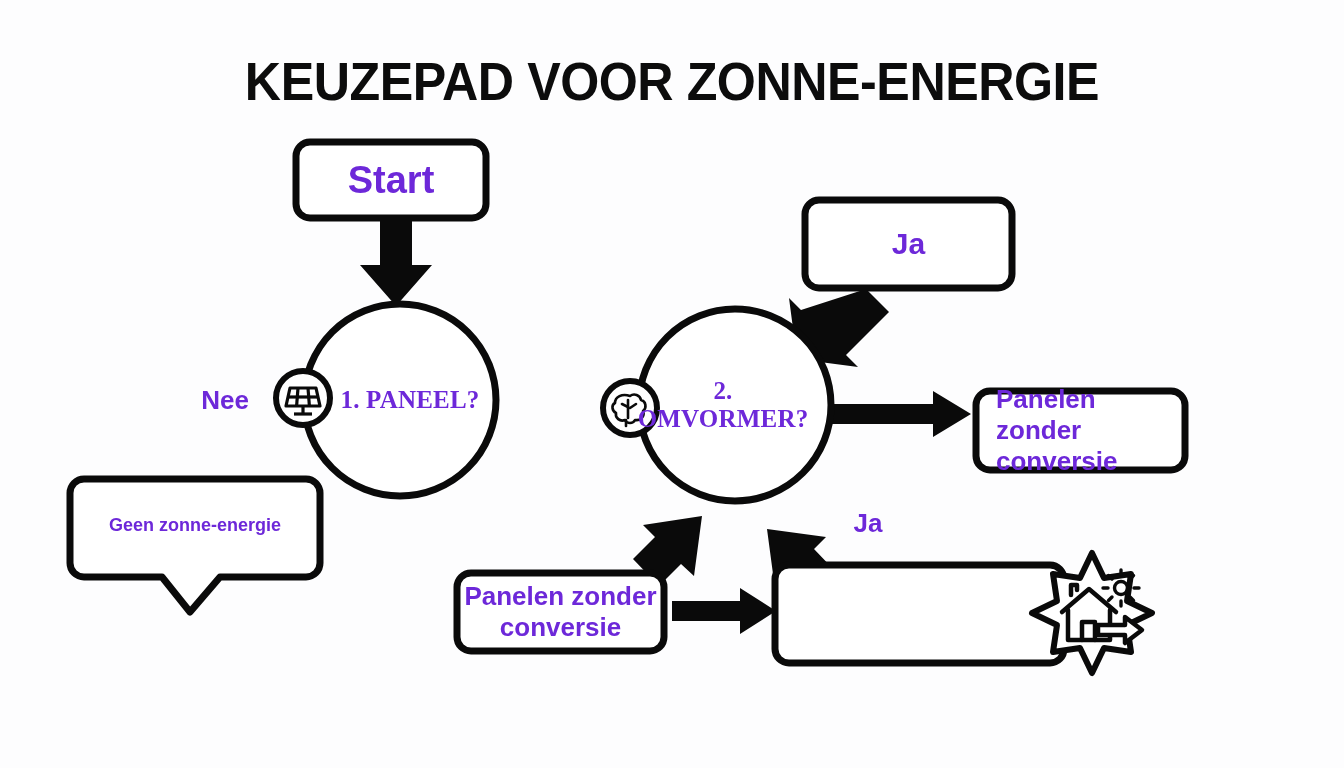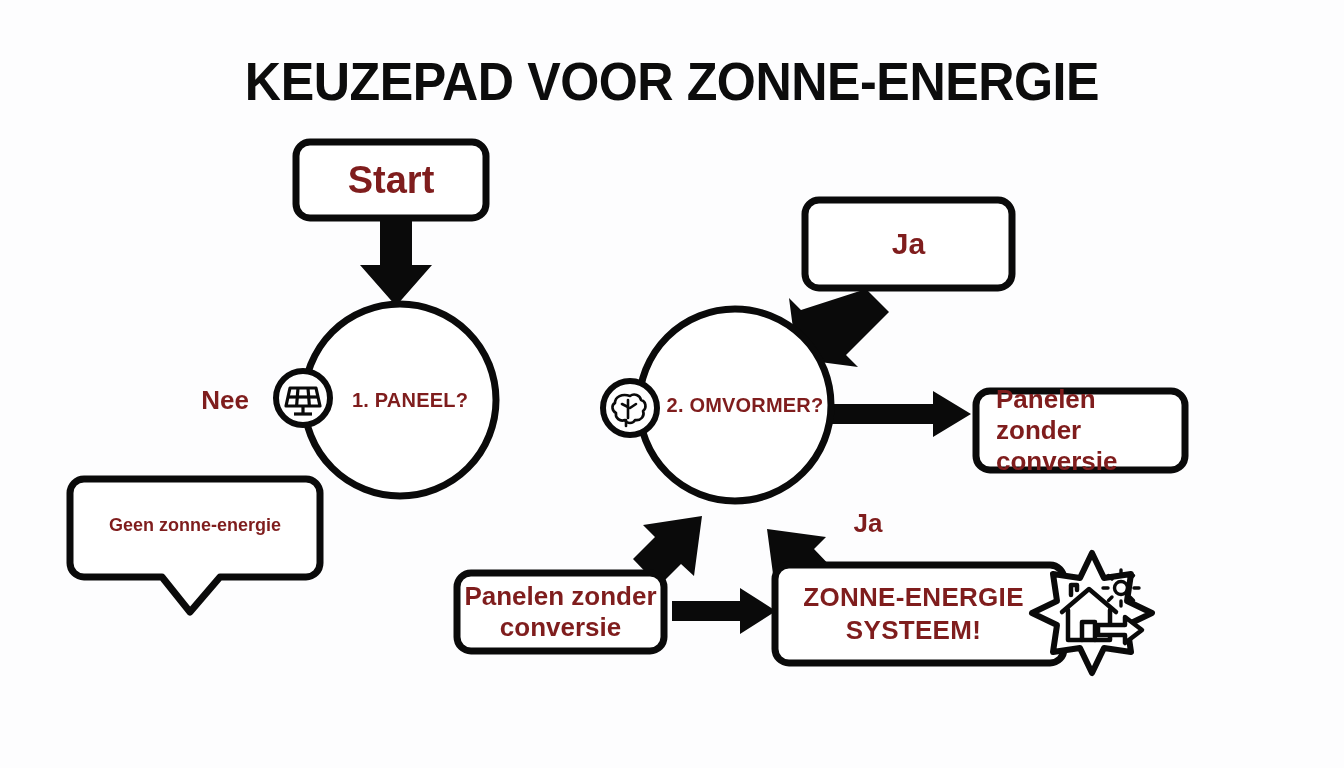--- a/index.html
+++ b/index.html
@@ -36,30 +36,30 @@
     transform: scaleX(0.93);
     color: #0c0c0c;
   }
   .node-text {
     position: absolute;
     display: flex;
     align-items: center;
     justify-content: center;
     text-align: center;
     font-weight: bold;
-    color: #7f1d1d;
+    color: #6d28d9;
     pointer-events: none;
   }
   .node-text.left {
     justify-content: flex-start;
     text-align: left;
   }
   .t-start   { font-size: 38px; }
   .t-ja      { font-size: 30px; }
-  .t-circ    { font-size: 20px; letter-spacing: 0.2px; }
+  .t-circ    { font-size: 25px; letter-spacing: 0.2px; font-family: Liberation Serif, serif; }
   .t-box     { font-size: 26px; }
   .t-bubble  { font-size: 18px; }
   .t-final   { font-size: 26px; letter-spacing: 0.3px; line-height: 1.28; }
   .t-edge    { font-size: 26px; text-align: right; }
 </style>
 </head>
 <body>
 
 <div id="canvas">
 
@@ -177,28 +177,26 @@
   </svg>
 
   <div class="node-text t-start" style="left:296px; top:142px; width:190px; height:76px;">Start</div>
 
   <div class="node-text t-circ" style="left:330px; top:380px; width:160px; height:40px;">1. PANEEL?</div>
 
   <div class="node-text t-edge" style="left:185px; top:382px; width:80px; height:36px;">Nee</div>
 
   <div class="node-text t-ja" style="left:805px; top:200px; width:207px; height:88px;">Ja</div>
 
-  <div class="node-text t-circ" style="left:655px; top:387px; width:180px; height:36px;">2. OMVORMER?</div>
+  <div class="node-text t-circ" style="left:633px; top:387px; width:180px; height:36px;">2. OMVORMER?</div>
 
   <div class="node-text t-bubble" style="left:82px; top:494px; width:226px; height:62px;">Geen zonne-energie</div>
 
   <div class="node-text t-box left" style="left:996px; top:391px; width:186px; height:79px;">Panelen zonder
 conversie</div>
 
   <div class="node-text t-box" style="left:462px; top:573px; width:197px; height:78px;">Panelen zonder
 conversie</div>
 
   <div class="node-text t-edge" style="left:838px; top:505px; width:60px; height:36px;">Ja</div>
 
-  <div class="node-text t-final" style="left:790px; top:565px; width:247px; height:98px;">ZONNE-ENERGIE
-SYSTEEM!</div>
 
 </div>
 
 </body></html>

